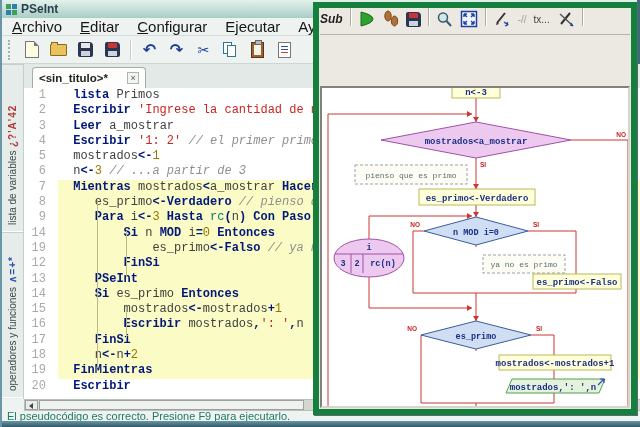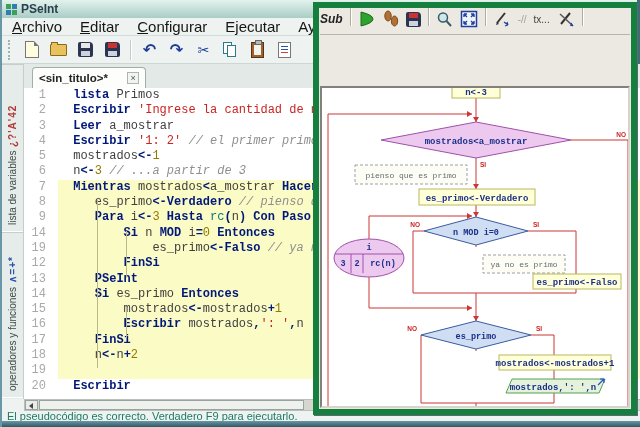--- a/index.html
+++ b/index.html
@@ -191,31 +191,31 @@
         <div class="row hl"><span class="ln">9</span><span class="code"><span class="s-pl">    </span><span class="s-kw">Para</span><span class="s-pl"> i</span><span class="s-op">&lt;-</span><span class="s-num">3</span><span class="s-pl"> </span><span class="s-kw">Hasta</span><span class="s-pl"> </span><span class="s-fn">rc</span><span class="s-op">(</span><span class="s-pl">n</span><span class="s-op">)</span><span class="s-pl"> </span><span class="s-kw">Con Paso</span><span class="s-pl"> </span><span class="s-num">2</span></span></div>
         <div class="row hl"><span class="ln">14</span><span class="code"><span class="s-pl">        </span><span class="s-kw">Si</span><span class="s-pl"> n </span><span class="s-kw">MOD</span><span class="s-pl"> i</span><span class="s-op">=</span><span class="s-num">0</span><span class="s-pl"> </span><span class="s-kw">Entonces</span></span></div>
         <div class="row hl"><span class="ln">19</span><span class="code"><span class="s-pl">            es_primo</span><span class="s-op">&lt;-</span><span class="s-kw">Falso</span><span class="s-pl"> </span><span class="s-com">// ya no es primo</span></span></div>
         <div class="row hl"><span class="ln">12</span><span class="code"><span class="s-pl">        </span><span class="s-kw">FinSi</span></span></div>
         <div class="row hl"><span class="ln">13</span><span class="code"><span class="s-pl">    </span><span class="s-kw">PSeInt</span></span></div>
         <div class="row hl"><span class="ln">14</span><span class="code"><span class="s-pl">    </span><span class="s-kw">Si</span><span class="s-pl"> es_primo </span><span class="s-kw">Entonces</span></span></div>
         <div class="row hl"><span class="ln">15</span><span class="code"><span class="s-pl">        mostrados</span><span class="s-op">&lt;-</span><span class="s-pl">mostrados</span><span class="s-op">+</span><span class="s-num">1</span></span></div>
         <div class="row hl"><span class="ln">16</span><span class="code"><span class="s-pl">        </span><span class="s-kw">Escribir</span><span class="s-pl"> mostrados</span><span class="s-op">,</span><span class="s-str">': '</span><span class="s-op">,</span><span class="s-pl">n</span></span></div>
         <div class="row hl"><span class="ln">17</span><span class="code"><span class="s-pl">    </span><span class="s-kw">FinSi</span></span></div>
         <div class="row hl"><span class="ln">18</span><span class="code"><span class="s-pl">    n</span><span class="s-op">&lt;-</span><span class="s-pl">n</span><span class="s-op">+</span><span class="s-num">2</span></span></div>
-        <div class="row hl"><span class="ln">19</span><span class="code"><span class="s-pl"> </span></span></div>
+        <div class="row hl"><span class="ln">19</span><span class="code"><span class="s-pl"> </span><span class="s-kw">FinMientras</span></span></div>
         <div class="row"><span class="ln">20</span><span class="code"><span class="s-pl"> </span><span class="s-kw">Escribir</span></span></div>
       </div>
 
     <div class="pt-hscroll">
       <span class="hs-btn"></span>
       <span class="hs-thumb"></span>
     </div>
 
     <div class="pt-status">
-      <span>El pseudocódigo es correcto. Verdadero F9 para ejecutarlo.</span>
+      <span>El pseudocódigo es correcto. Presione F9 para ejecutarlo.</span>
     </div>
     <div class="pt-bottom"></div>
   </div>
 
   <div class="psdraw">
     <div class="pd-title">
       <span class="pd-tico"></span>
       <span class="pd-title-text">PSDraw v2 - Primos</span>
       <span class="pd-btn">–</span>
       <span class="pd-btn">□</span>

